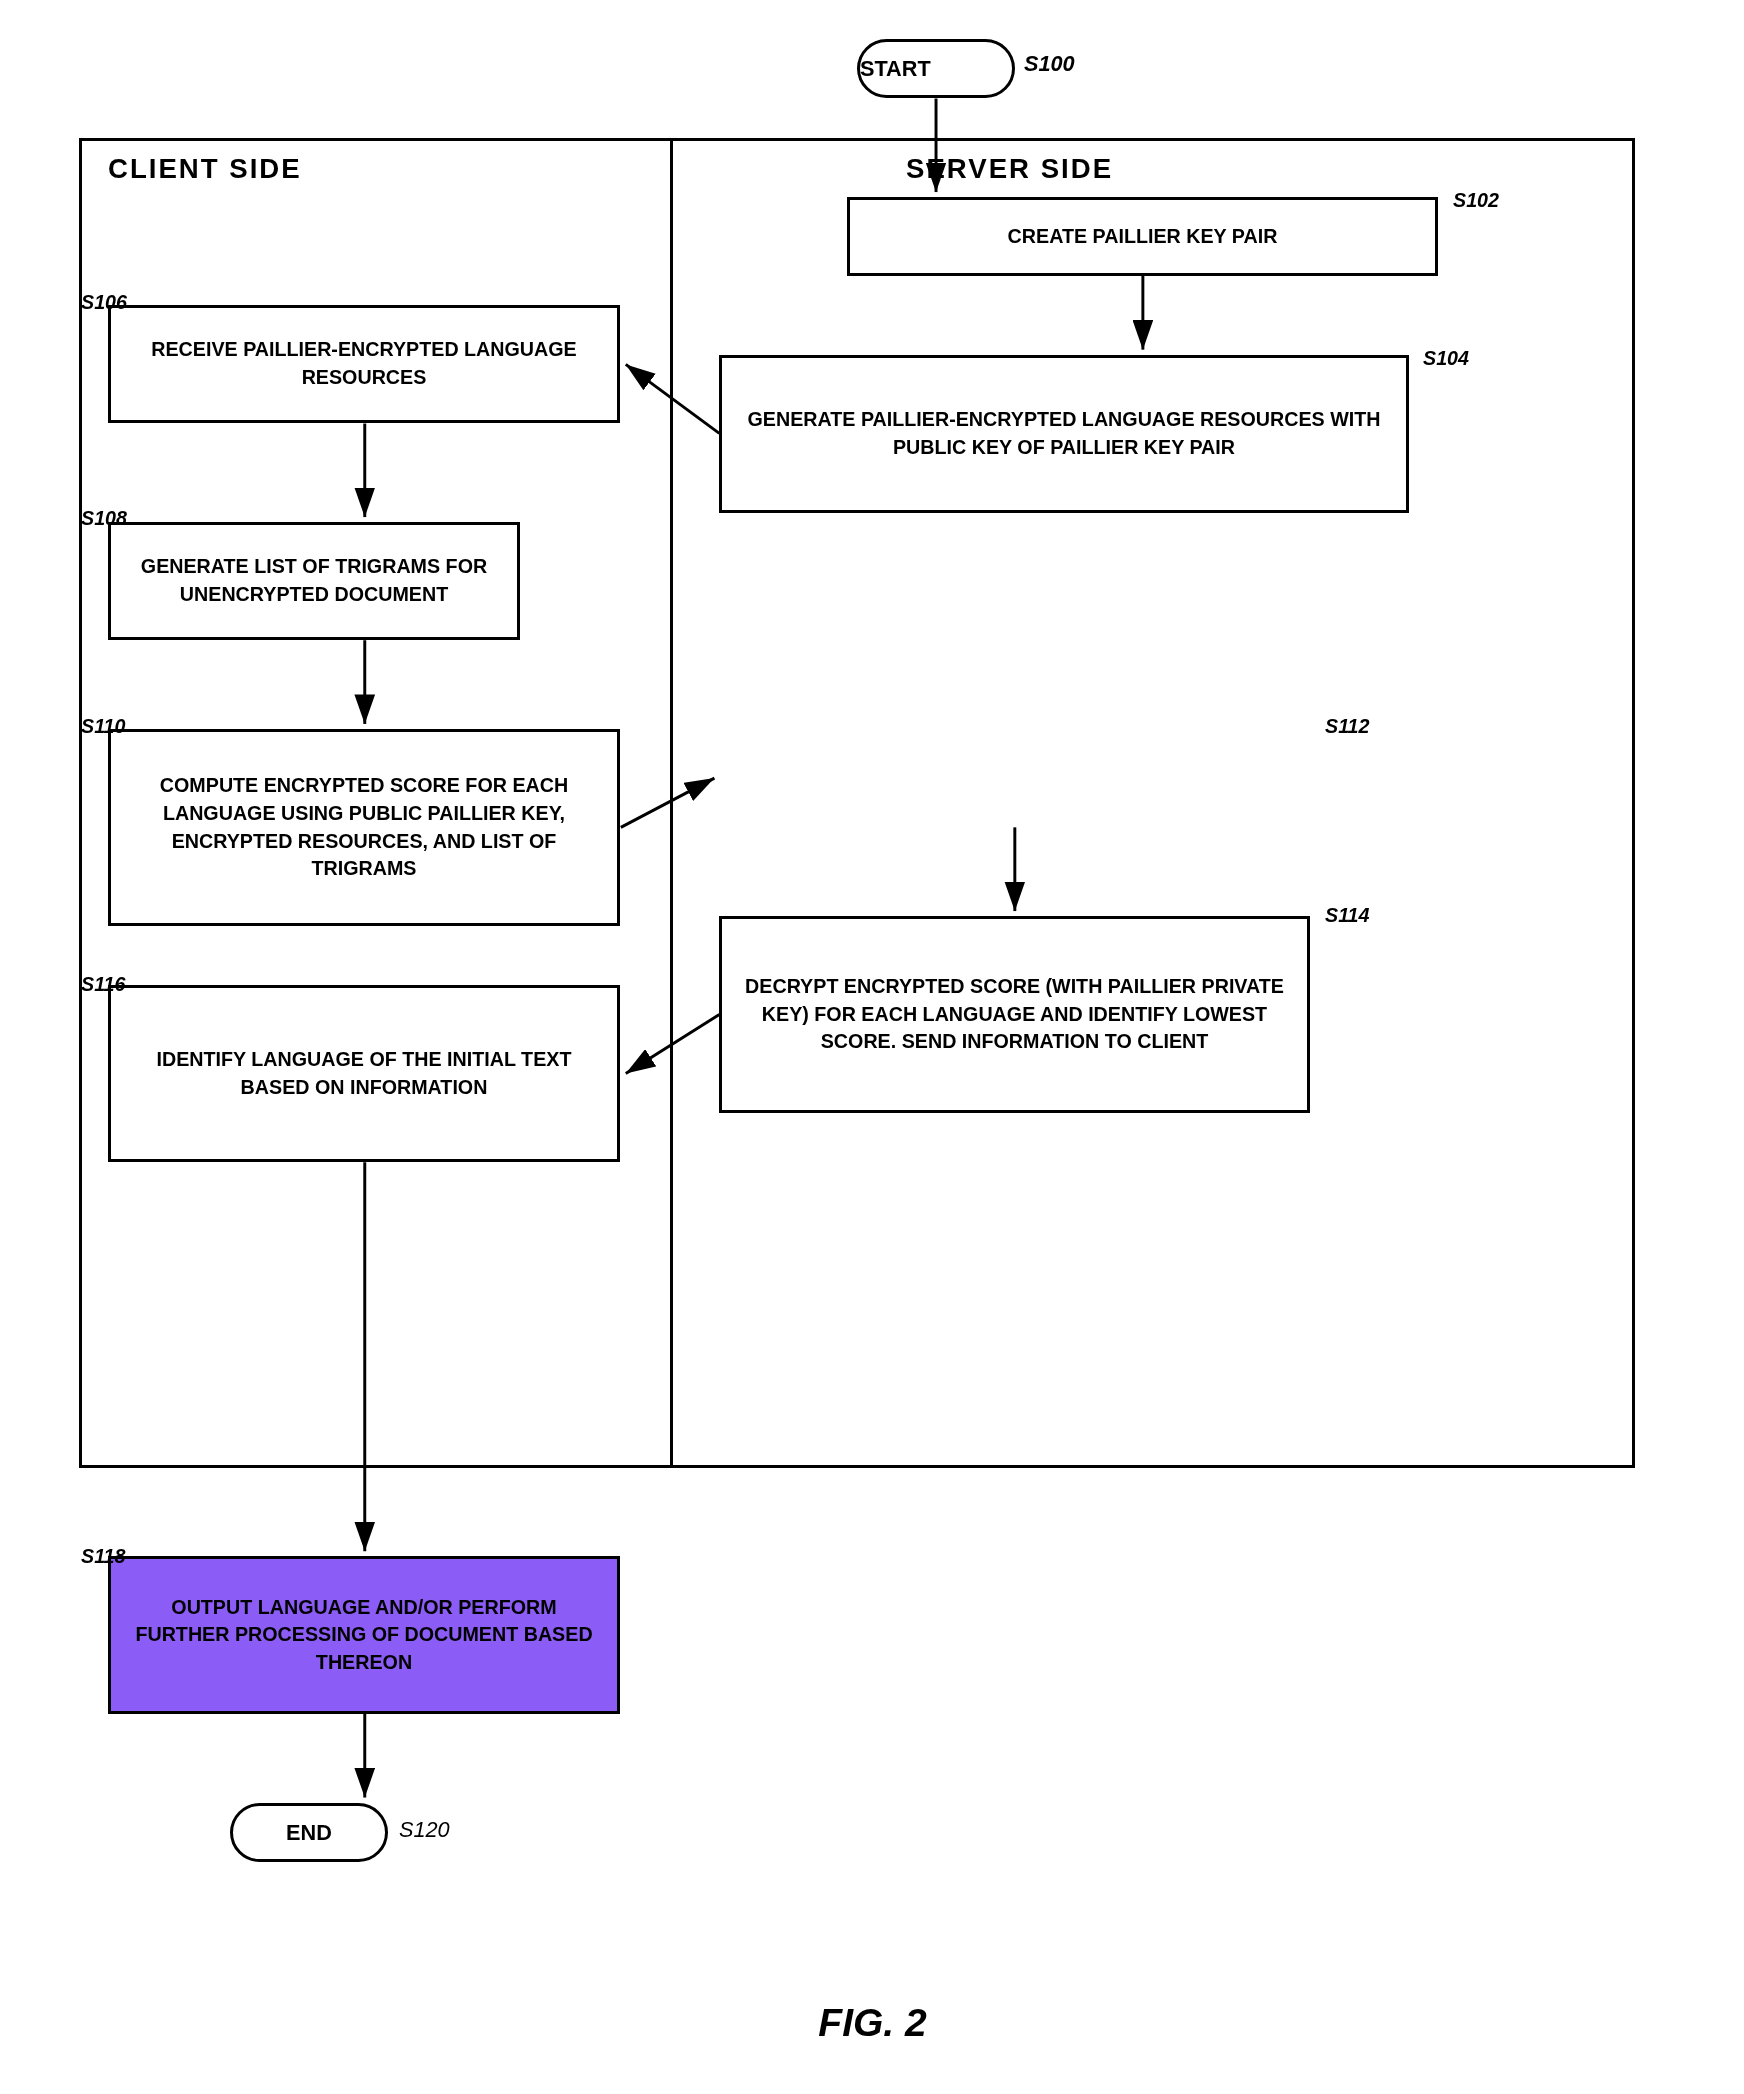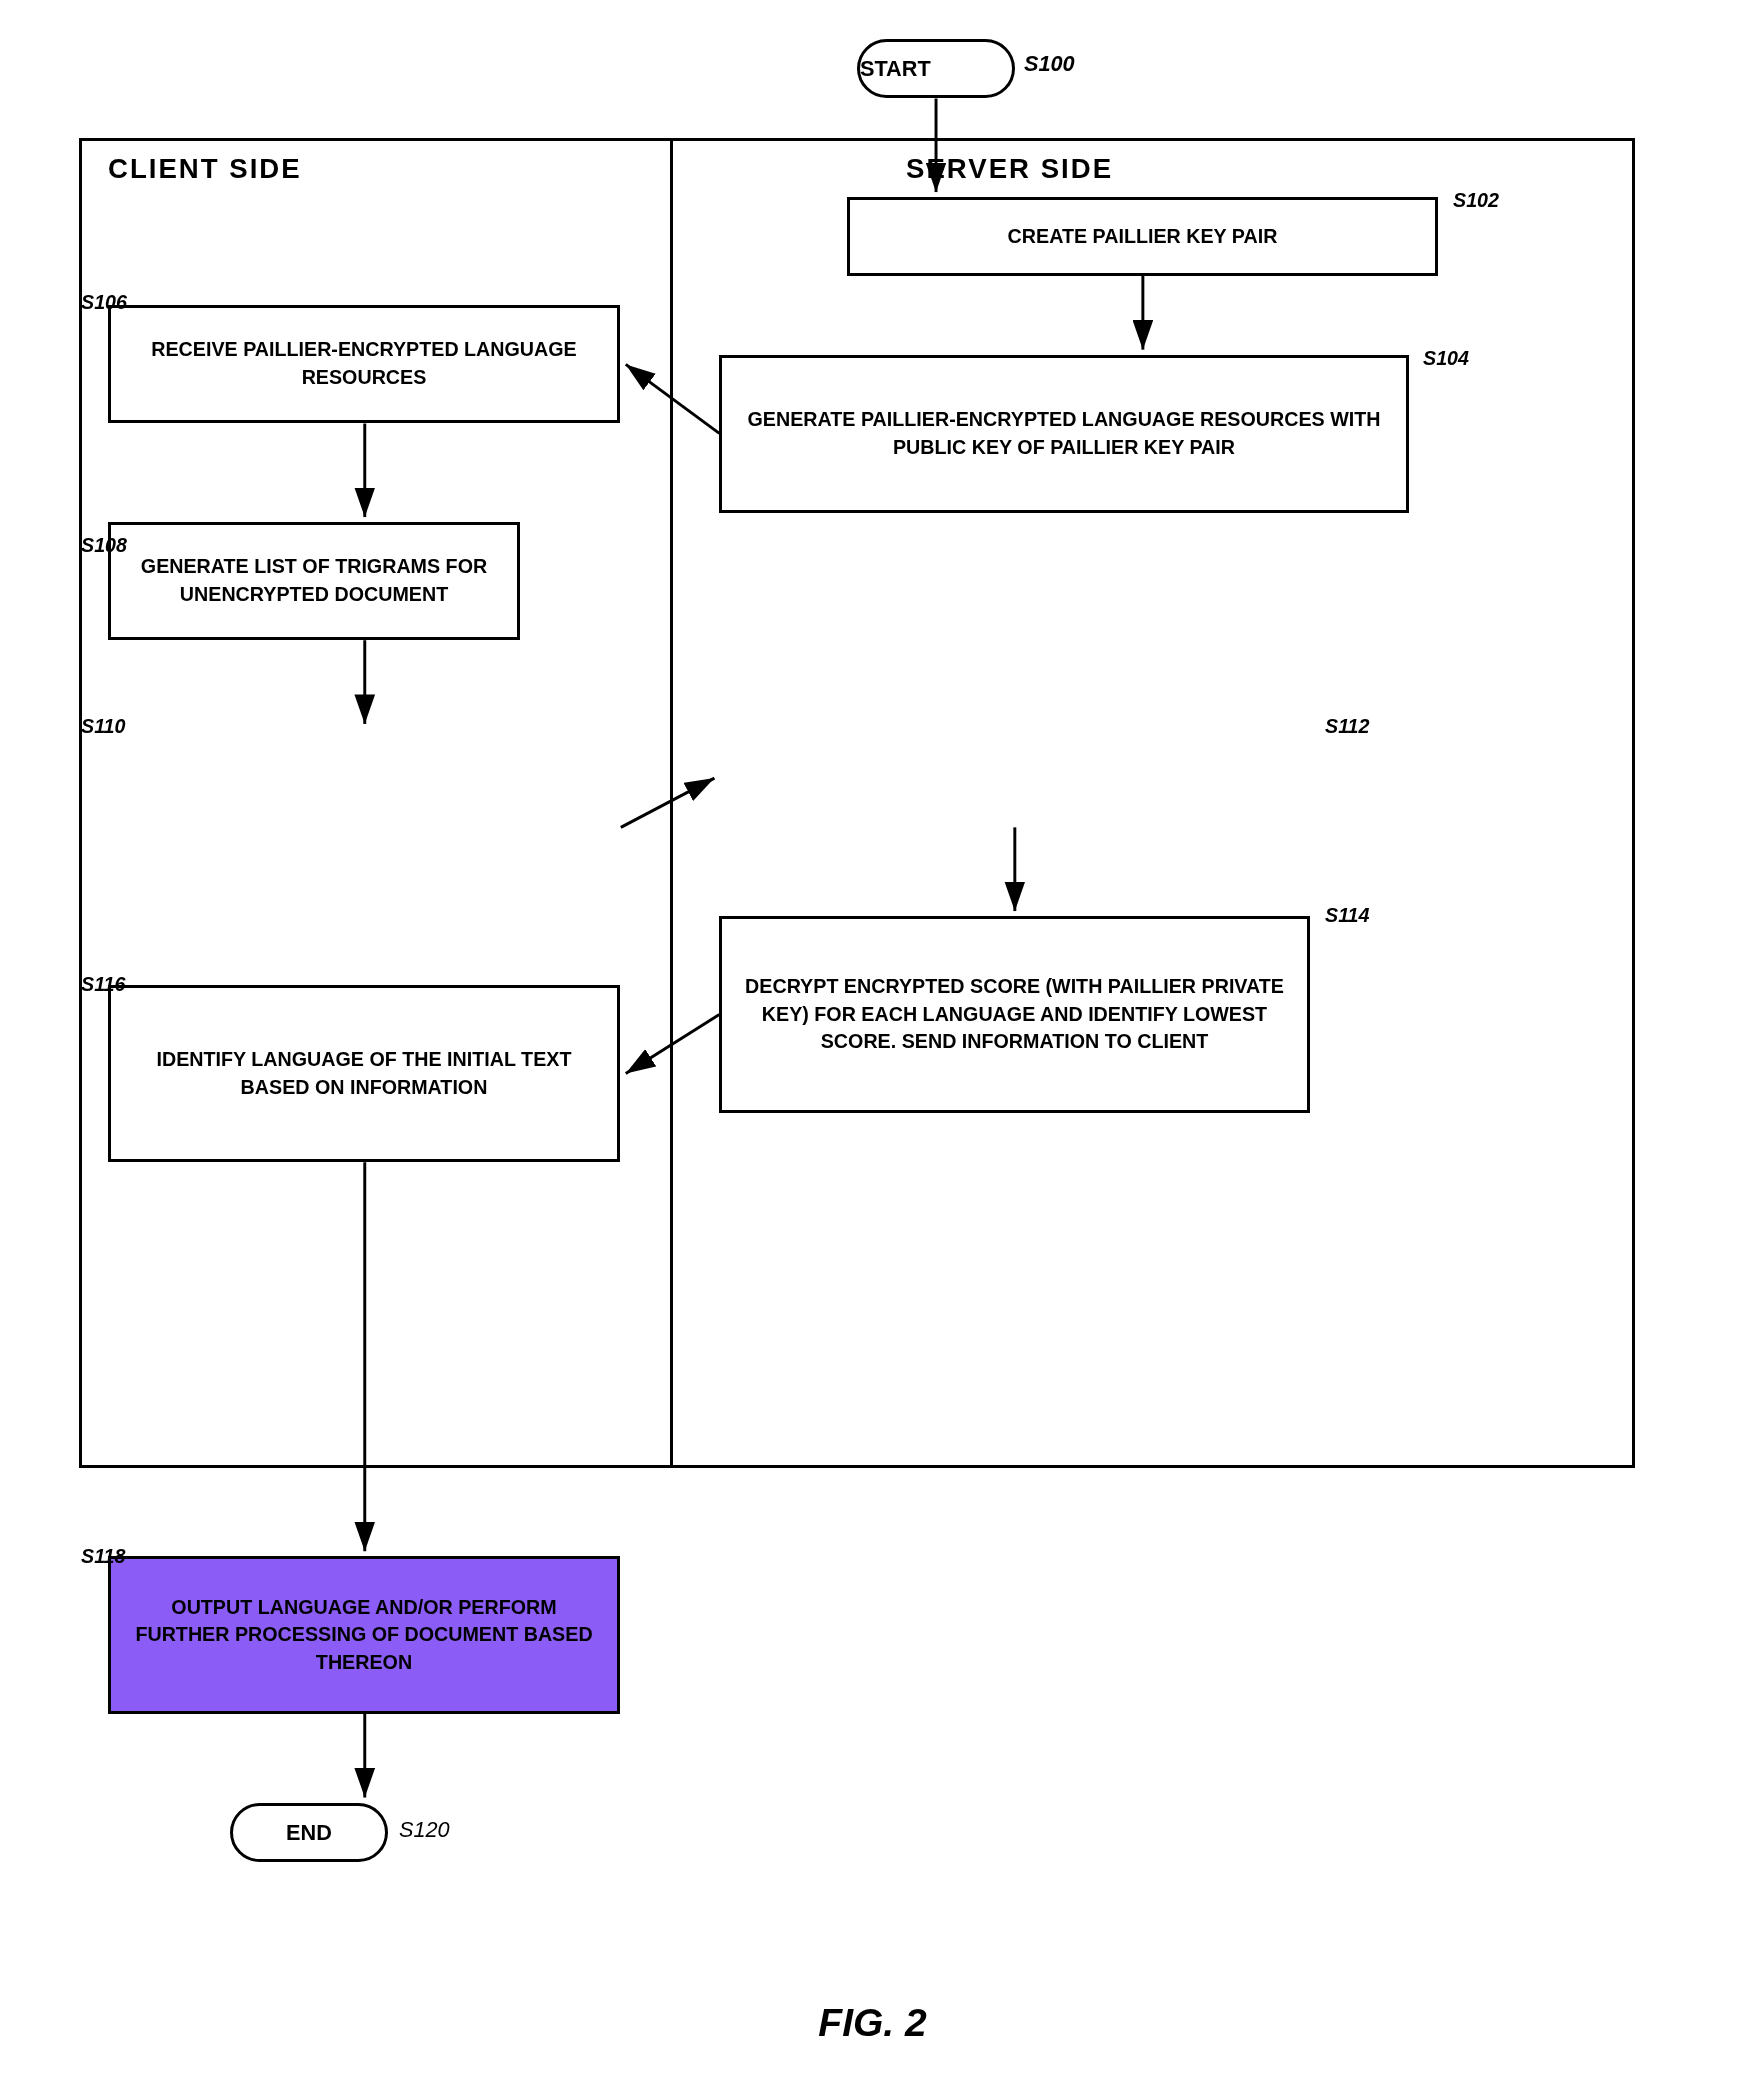--- a/index.html
+++ b/index.html
@@ -158,21 +158,20 @@
       height: 118px;
     }
 
     .label-s108 {
       position: absolute;
       top: 507px;
       left: 81px;
       font-size: 19.7px;
       font-style: italic;
       font-weight: bold;
-      margin-top: 27px;
     }
 
     
     .box-s110 {
       top: 729px;
       left: 108px;
       width: 512px;
       height: 197px;
     }
 
@@ -341,20 +340,23 @@
   <div class="flow-box box-s106">
     <span>RECEIVE PAILLIER-ENCRYPTED LANGUAGE RESOURCES</span>
   </div>
   <span class="label-s106">S106</span>
 
   <div class="flow-box box-s108">
     <span>GENERATE LIST OF TRIGRAMS FOR UNENCRYPTED DOCUMENT</span>
   </div>
   <span class="label-s108">S108</span>
 
+  <div class="flow-box box-s110">
+    <span>COMPUTE ENCRYPTED SCORE FOR EACH LANGUAGE USING PUBLIC PAILLIER KEY, ENCRYPTED RESOURCES, AND LIST OF TRIGRAMS</span>
+  </div>
   <span class="label-s110">S110</span>
 
   <span class="label-s112">S112</span>
 
   <div class="flow-box box-s114">
     <span>DECRYPT ENCRYPTED SCORE (WITH PAILLIER PRIVATE KEY) FOR EACH LANGUAGE AND IDENTIFY LOWEST SCORE. SEND INFORMATION TO CLIENT</span>
   </div>
   <span class="label-s114">S114</span>
 
   <div class="flow-box box-s116">

